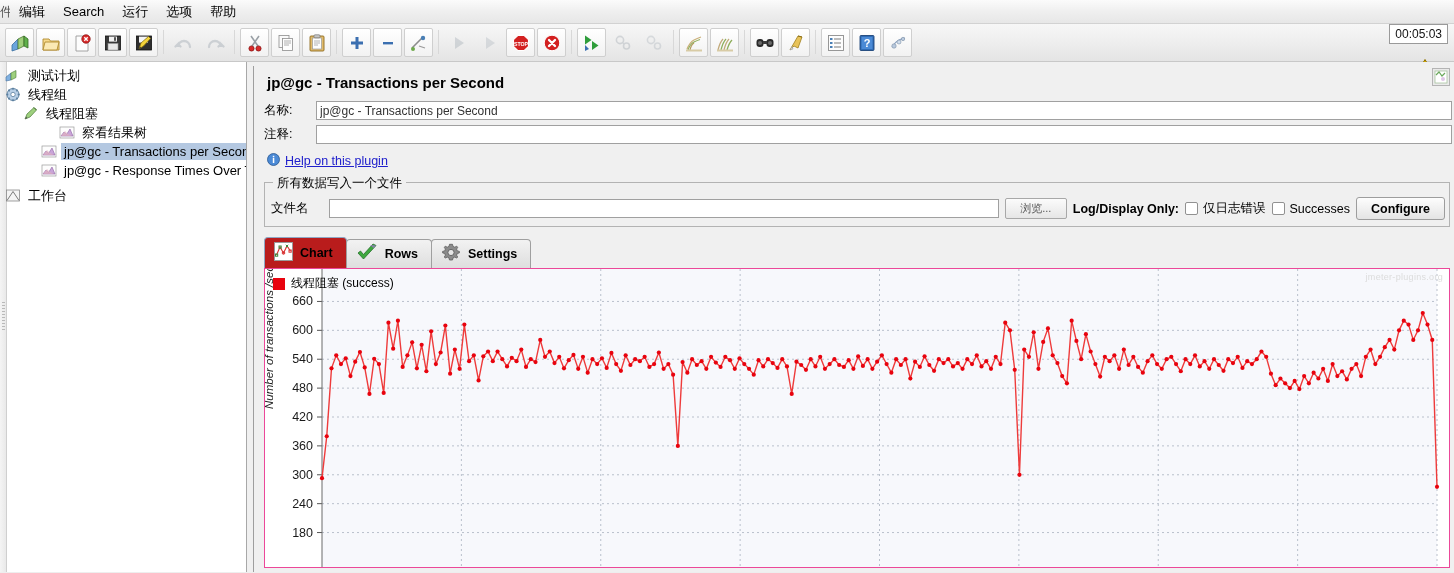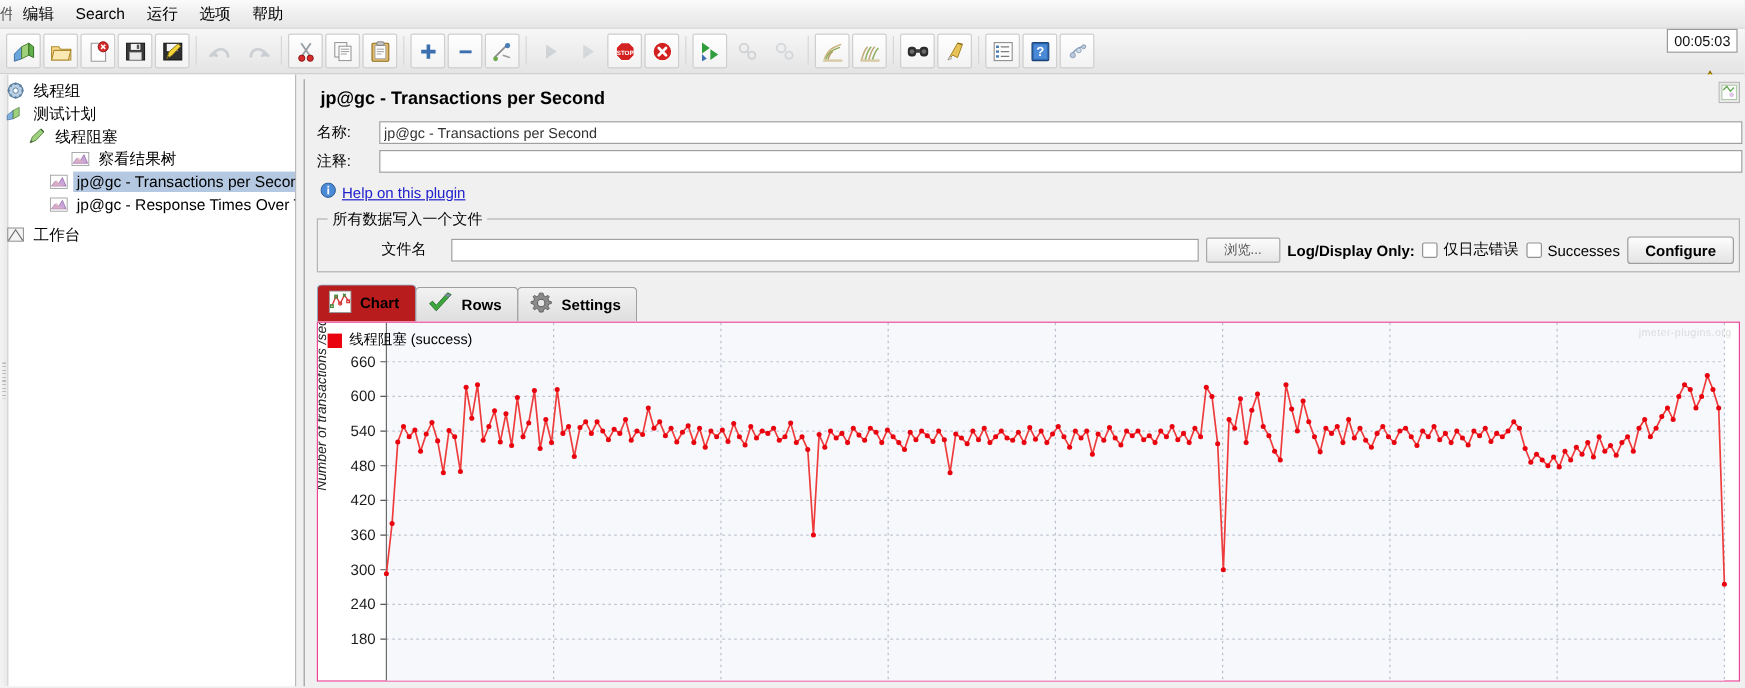--- a/index.html
+++ b/index.html
@@ -142,21 +142,21 @@
     position: relative;
     padding: 14px 4px 6px 6px;
     margin-right: 2px;
   }
   .grouptitle {
     position: absolute; top: -8px; left: 8px;
     background: #f0f0f0; padding: 0 4px;
     font-size: 12.5px; color: #000;
   }
   .filerow { display: flex; align-items: center; gap: 6px; }
-  .filerow .flabel2 { font-size: 12.5px; width: 52px; margin-left: 47px; }
+  .filerow .flabel2 { font-size: 12.5px; width: 52px; }
   .browsebtn {
     height: 21px; min-width: 62px;
     border: 1px solid #a8a8a8; border-radius: 2px;
     background: linear-gradient(to bottom,#fbfbfb,#e6e6e6);
     font-size: 11px; color: #555;
     display: flex; align-items: center; justify-content: center;
     cursor: default;
   }
   .logonly { font-size: 12.5px; font-weight: bold; white-space: nowrap; }
   .cbwrap { display: flex; align-items: center; gap: 5px; font-size: 12.5px; white-space: nowrap; }
@@ -494,36 +494,36 @@
 
     <div class="tree">
       <div class="handle">
           <i></i>
         </div>
       <div class="treeinner">
 
         <div class="trow indent1">
           <span class="ticon">
             <svg width="16" height="15" viewBox="0 0 16 15">
+              <path d="M1 9 L6 5 L6 12 L1 13 Z" fill="#7fb0e0" stroke="#46709c" stroke-width=".6"></path>
+              <path d="M6 5 L11 2.5 L11 9.5 L6 12 Z" fill="#9ed07e" stroke="#4b7a36" stroke-width=".6"></path>
+            </svg>
+          </span>
+          <span class="tlabel">测试计划</span>
+        </div>
+
+        <div class="trow indent1">
+          <span class="ticon">
+            <svg width="16" height="15" viewBox="0 0 16 15">
               <circle cx="8" cy="7.5" r="6" fill="#b8cfe6" stroke="#5b7f9f" stroke-width="1"></circle>
               <circle cx="8" cy="7.5" r="2.2" fill="#fff" stroke="#5b7f9f" stroke-width=".8"></circle>
               <path d="M8 0.8 v2 M8 12.2 v2 M1.3 7.5 h2 M12.7 7.5 h2 M3.3 2.8 l1.4 1.4 M11.3 10.8 l1.4 1.4 M12.7 2.8 l-1.4 1.4 M4.7 10.8 l-1.4 1.4" stroke="#5b7f9f" stroke-width="1.4"></path>
             </svg>
           </span>
           <span class="tlabel">线程组</span>
-        </div>
-
-        <div class="trow indent1">
-          <span class="ticon">
-            <svg width="16" height="15" viewBox="0 0 16 15">
-              <path d="M1 9 L6 5 L6 12 L1 13 Z" fill="#7fb0e0" stroke="#46709c" stroke-width=".6"></path>
-              <path d="M6 5 L11 2.5 L11 9.5 L6 12 Z" fill="#9ed07e" stroke="#4b7a36" stroke-width=".6"></path>
-            </svg>
-          </span>
-          <span class="tlabel">测试计划</span>
         </div>
 
         <div class="trow indent2">
           <span class="ticon">
             <svg width="16" height="15" viewBox="0 0 16 15">
               <path d="M2 13 L4 8 L11 1.5 L13.5 4 L7 11 Z" fill="#9ed07e" stroke="#4b7a36" stroke-width=".7"></path>
               <path d="M2 13 L4.3 12.2 L3.4 10.6 Z" fill="#555"></path>
               <path d="M11 1.5 L13.5 4" stroke="#3a6128" stroke-width=".9"></path>
             </svg>
           </span>

